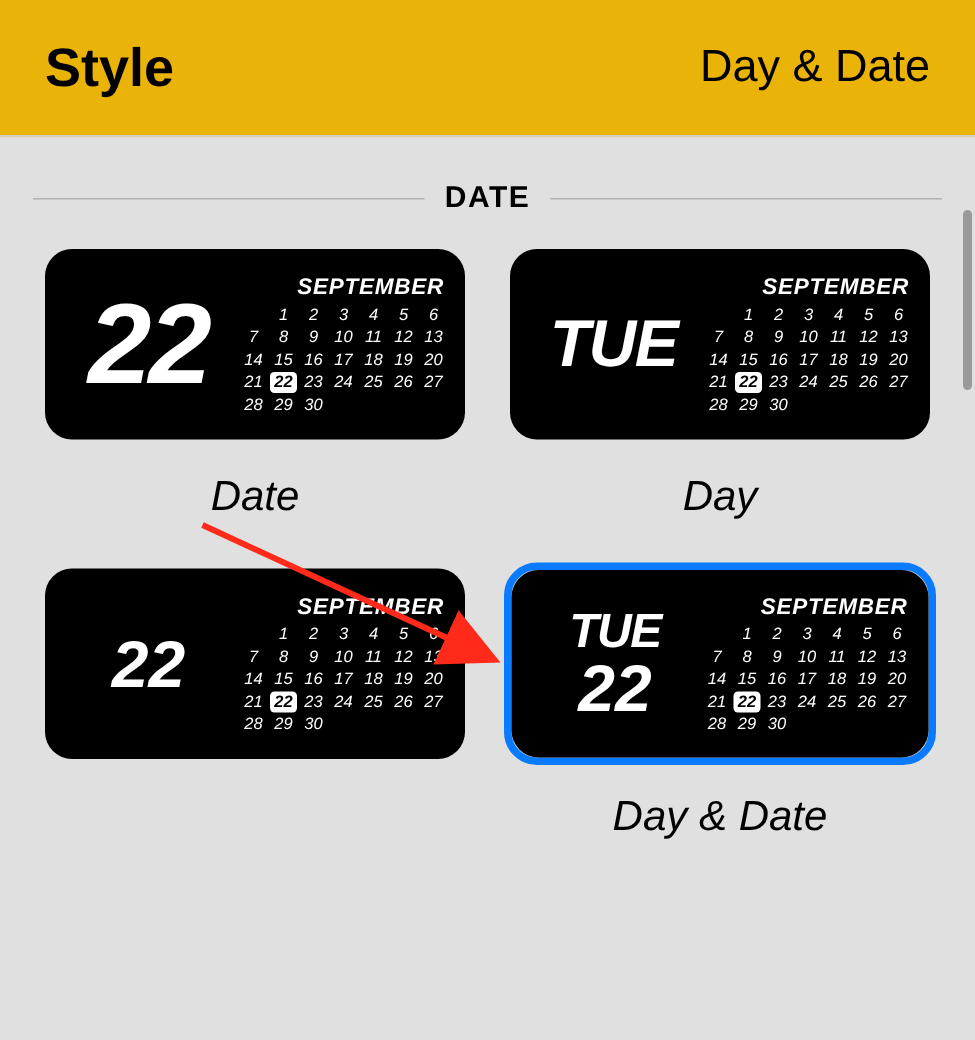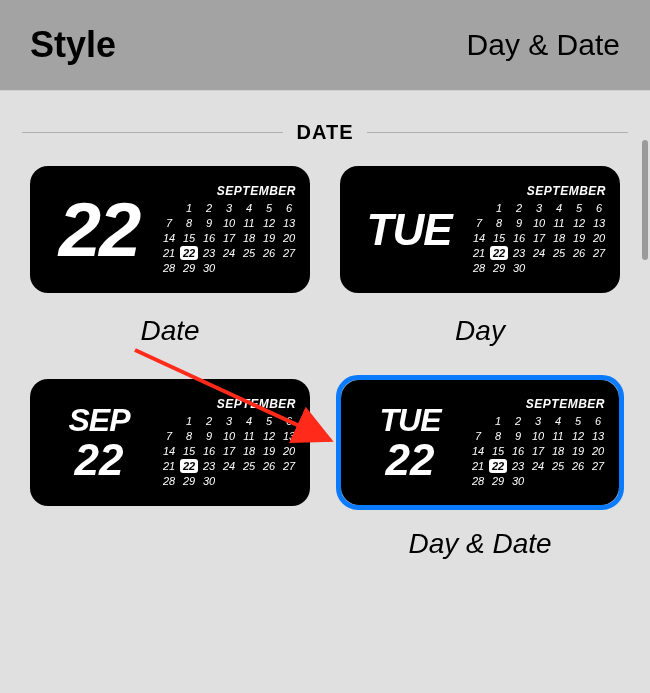--- a/index.html
+++ b/index.html
@@ -9,21 +9,21 @@
       background: #e0e0e0;
       font-family: -apple-system, BlinkMacSystemFont, "Helvetica Neue", sans-serif;
       overflow: hidden;
       position: relative;
     }
     .header {
       display: flex;
       justify-content: space-between;
       align-items: center;
       padding: 24px 30px 24px 30px;
-      background: #a3a3a3;
+      background: #eab308;
       border-bottom: 1px solid #d0d0d0;
       text-align: center;
     }
     .header-title {
       font-size: 36px;
       font-weight: 800;
       color: #000;
     }
     .header-selected {
       font-size: 30px;
@@ -114,21 +114,21 @@
     }
     .cal {
       flex: 1;
       display: flex;
       flex-direction: column;
       align-items: flex-end;
       font-size: 11px;
       font-weight: 500;
     }
     .cal-month {
-      font-size: 12px;
+      font-size: 15px;
       font-weight: 700;
       letter-spacing: 0.5px;
       margin-bottom: 3px;
       padding-right: 2px;
     }
     .cal-grid {
       display: grid;
       grid-template-columns: repeat(7, 18px);
       gap: 1px 2px;
       text-align: center;
@@ -270,21 +270,20 @@
             </div>
           </div>
         </div>
       </div>
       <div class="option-label">Day</div>
     </div>
     <div class="option">
       <div class="widget-wrap">
         <div class="widget">
           <div class="widget-left">
-            <div class="stack-top">SEP</div>
             <div class="stack-bottom">22</div>
           </div>
           <div class="cal">
             <div class="cal-month">SEPTEMBER</div>
             <div class="cal-grid">
               <div class="cal-cell"></div>
               <div class="cal-cell">1</div>
               <div class="cal-cell">2</div>
               <div class="cal-cell">3</div>
               <div class="cal-cell">4</div>

